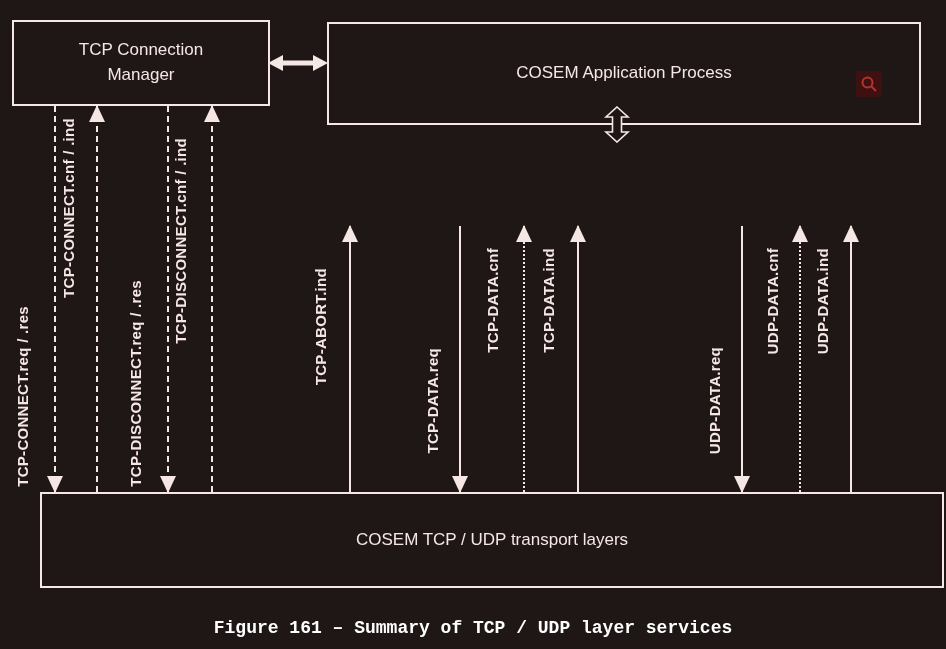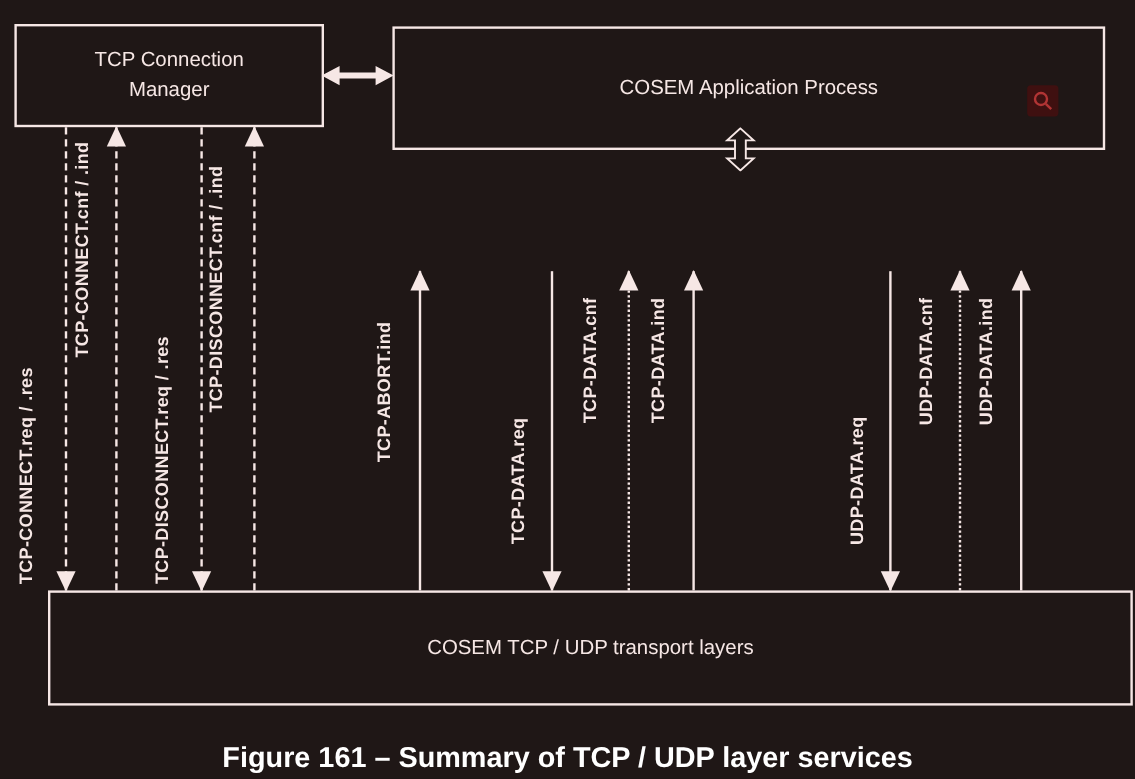--- a/index.html
+++ b/index.html
@@ -46,21 +46,21 @@
     transform:rotate(180deg);
     white-space:nowrap;
     font-size:15px;
     font-weight:bold;
     color:var(--text);
     letter-spacing:0.3px;
   }
   .caption{
     position:absolute;left:0;right:0;top:618px;
     text-align:center;
-    font-size:24px;font-weight:bold;color:var(--caption);
+    font-size:18px;font-weight:bold;color:var(--caption);font-family:Liberation Mono, monospace;
   }
   .connector{position:absolute;}
   .search-icon{
     position:absolute;left:856px;top:71px;width:26px;height:26px;
     background:var(--icon-bg);border-radius:3px;
     display:flex;align-items:center;justify-content:center;
     cursor:pointer;
   }
 </style>
 </head>

